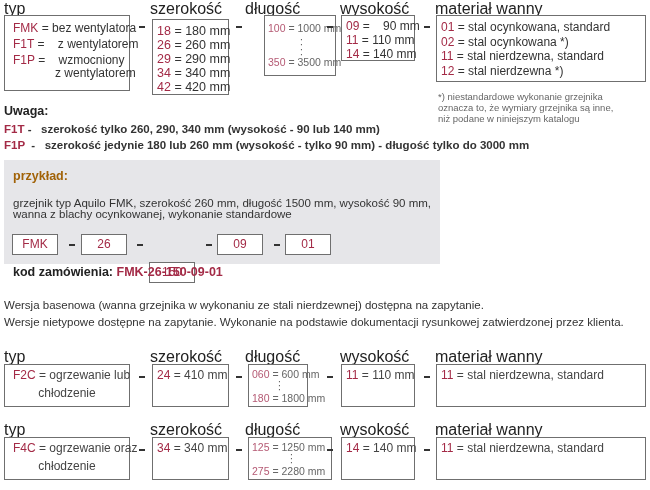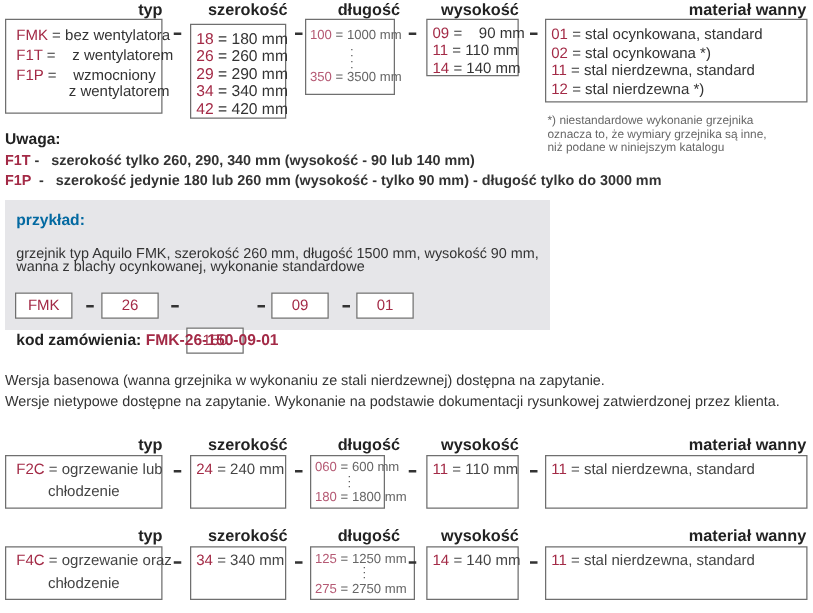--- a/index.html
+++ b/index.html
@@ -1,30 +1,30 @@
 <!DOCTYPE html>
 <html><head>
 <meta charset="utf-8">
 <style>
   * { box-sizing: border-box; margin: 0; padding: 0; }
   body { width: 650px; height: 490px; background: #ffffff; font-family: "Liberation Sans", sans-serif; color: #333; position: relative; overflow: hidden; }
   .abs { position: absolute; }
-  .hdr { position: absolute; font-weight: bold; font-size: 13px; color: #222; text-align: right; }
+  .hdr { position: absolute; font-weight: normal; font-size: 16px; color: #222; text-align: left; }
   .box { position: absolute; border: 1px solid #6f6f6f; background: #fff; font-size: 12px; line-height: 14px; }
   .red { color: #a32a46; }
   .redl { color: #b55a74; }
   .grey { color: #666; }
   .dash { position: absolute; width: 6px; height: 2px; background: #333; }
   .row { white-space: nowrap; }
   .small { font-size: 10.5px; }
   .vdots { display: block; text-align: center; line-height: 5px; font-size: 10px; color: #555; }
   .note { position: absolute; font-size: 9.5px; line-height: 11px; color: #666; }
   .uwaga { position: absolute; font-size: 11.5px; line-height: 14px; color: #333; font-weight: bold; }
   .example { position: absolute; left: 4px; top: 160px; width: 436px; height: 104px; background: #e6e6e9; }
-  .ex-title { position: absolute; left: 9px; top: 9px; font-weight: bold; font-size: 12.5px; color: #0369a1; }
+  .ex-title { position: absolute; left: 9px; top: 9px; font-weight: bold; font-size: 12.5px; color: #a16207; }
   .ex-desc { position: absolute; left: 9px; top: 38px; font-size: 11.5px; line-height: 11px; color: #333; width: 420px; }
   .ex-box { position: absolute; top: 74px; height: 21px; width: 46px; border: 1px solid #6f6f6f; background: #fff; font-size: 12px; text-align: center; line-height: 19px; color: #a32a46; }
   .ex-dash { position: absolute; top: 84px; width: 6px; height: 2px; background: #333; }
   .ex-code { position: absolute; left: 9px; top: 105px; font-size: 12.5px; font-weight: bold; color: #222; }
   .para { position: absolute; left: 4px; font-size: 11.5px; line-height: 14px; color: #333; }
   .b2text { font-size: 12px; color: #444; }
 </style>
 </head>
 <body>
 
@@ -57,21 +57,21 @@
 
   <div class="box" style="left:152px;top:19px;width:77px;height:76px;padding:4px 0 12px 4px;font-size:12.5px;">
     <div class="row"><span class="red">18</span> <span>= 180 mm</span></div>
     <div class="row"><span class="red">26</span> <span>= 260 mm</span></div>
     <div class="row"><span class="red">29</span> <span>= 290 mm</span></div>
     <div class="row"><span class="red">34</span> <span>= 340 mm</span></div>
     <div class="row"><span class="red">42</span> <span>= 420 mm</span></div>
   </div>
   <div class="dash" style="left:236px;top:26px;"></div>
 
-  <div class="box small" style="left:244px;top:15px;width:72px;height:61px;padding:5px 0 0 3px;">
+  <div class="box small" style="left:264px;top:15px;width:72px;height:61px;padding:5px 0 0 3px;">
     <div class="row"><span class="redl">100</span> <span class="grey">= 1000 mm</span></div>
     <div style="height:20px;padding-top:2px;">
         <span class="vdots">·<br>·<br>·<br>·</span>
       </div>
     <div class="row"><span class="redl">350</span> <span class="grey">= 3500 mm</span></div>
   </div>
   <div class="dash" style="left:327px;top:26px;"></div>
 
   <div class="box" style="left:341px;top:15px;width:74px;height:46px;padding:3px 0 0 4px;font-size:12px;">
     <div class="row"><span class="red">09</span> <span style="white-space:pre;">=    90 mm</span></div>
@@ -127,21 +127,21 @@
   <div class="hdr" style="left:245px;top:348px;width:75px;">długość</div>
   <div class="hdr" style="left:340px;top:348px;width:75px;">wysokość</div>
   <div class="hdr" style="left:435px;top:348px;width:210px;">materiał wanny</div>
 
   <div class="box" style="left:4px;top:364px;width:126px;height:43px;padding:3px 0 0 8px;">
     <div class="row b2text" style="height:18px;"><span class="red">F2C</span> <span>= ogrzewanie lub</span></div>
     <div class="row b2text" style="text-align:center;padding-right:8px;">chłodzenie</div>
   </div>
   <div class="dash" style="left:139px;top:376px;"></div>
   <div class="box" style="left:152px;top:364px;width:77px;height:43px;padding:3px 0 0 4px;">
-    <div class="row b2text"><span class="red">24</span> <span>= 240 mm</span></div>
+    <div class="row b2text"><span class="red">24</span> <span>= 410 mm</span></div>
   </div>
   <div class="dash" style="left:236px;top:376px;"></div>
   <div class="box small" style="left:248px;top:364px;width:60px;height:43px;padding:3px 0 0 3px;line-height:12px;">
     <div class="row"><span class="redl">060</span> <span class="grey">= 600 mm</span></div>
     <div style="height:12px;">
         <span class="vdots" style="line-height:4px;">·<br>·<br>·</span>
       </div>
     <div class="row"><span class="redl">180</span> <span class="grey">= 1800 mm</span></div>
   </div>
   <div class="dash" style="left:327px;top:376px;"></div>
@@ -168,21 +168,21 @@
   <div class="dash" style="left:139px;top:449px;"></div>
   <div class="box" style="left:152px;top:437px;width:77px;height:43px;padding:3px 0 0 4px;">
     <div class="row b2text"><span class="red">34</span> <span>= 340 mm</span></div>
   </div>
   <div class="dash" style="left:236px;top:449px;"></div>
   <div class="box small" style="left:248px;top:437px;width:84px;height:43px;padding:3px 0 0 3px;line-height:12px;">
     <div class="row"><span class="redl">125</span> <span class="grey">= 1250 mm</span></div>
     <div style="height:12px;">
         <span class="vdots" style="line-height:4px;">·<br>·<br>·</span>
       </div>
-    <div class="row"><span class="redl">275</span> <span class="grey">= 2750 mm</span></div>
+    <div class="row"><span class="redl">275</span> <span class="grey">= 2280 mm</span></div>
   </div>
   <div class="dash" style="left:327px;top:449px;"></div>
   <div class="box" style="left:341px;top:437px;width:74px;height:43px;padding:3px 0 0 4px;">
     <div class="row b2text"><span class="red">14</span> <span>= 140 mm</span></div>
   </div>
   <div class="dash" style="left:424px;top:449px;"></div>
   <div class="box" style="left:436px;top:437px;width:210px;height:43px;padding:3px 0 0 4px;">
     <div class="row b2text"><span class="red">11</span> <span>= stal nierdzewna, standard</span></div>
   </div>
 </div>

